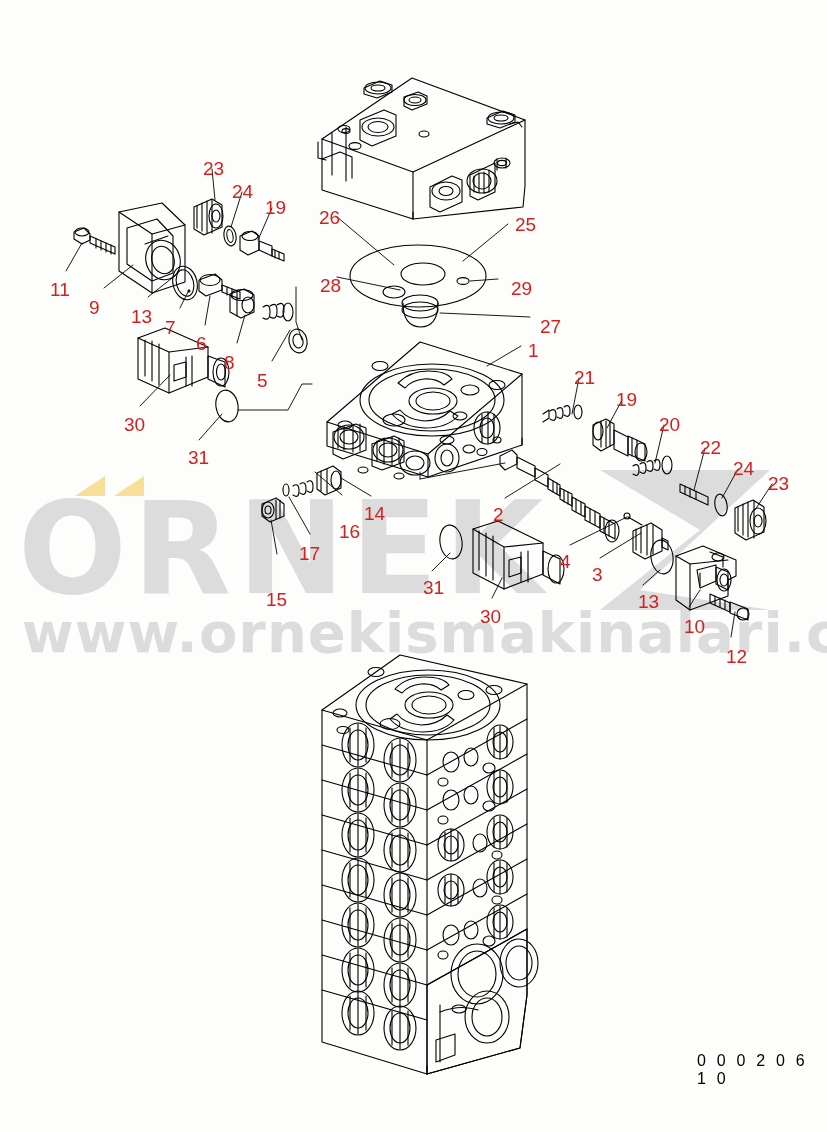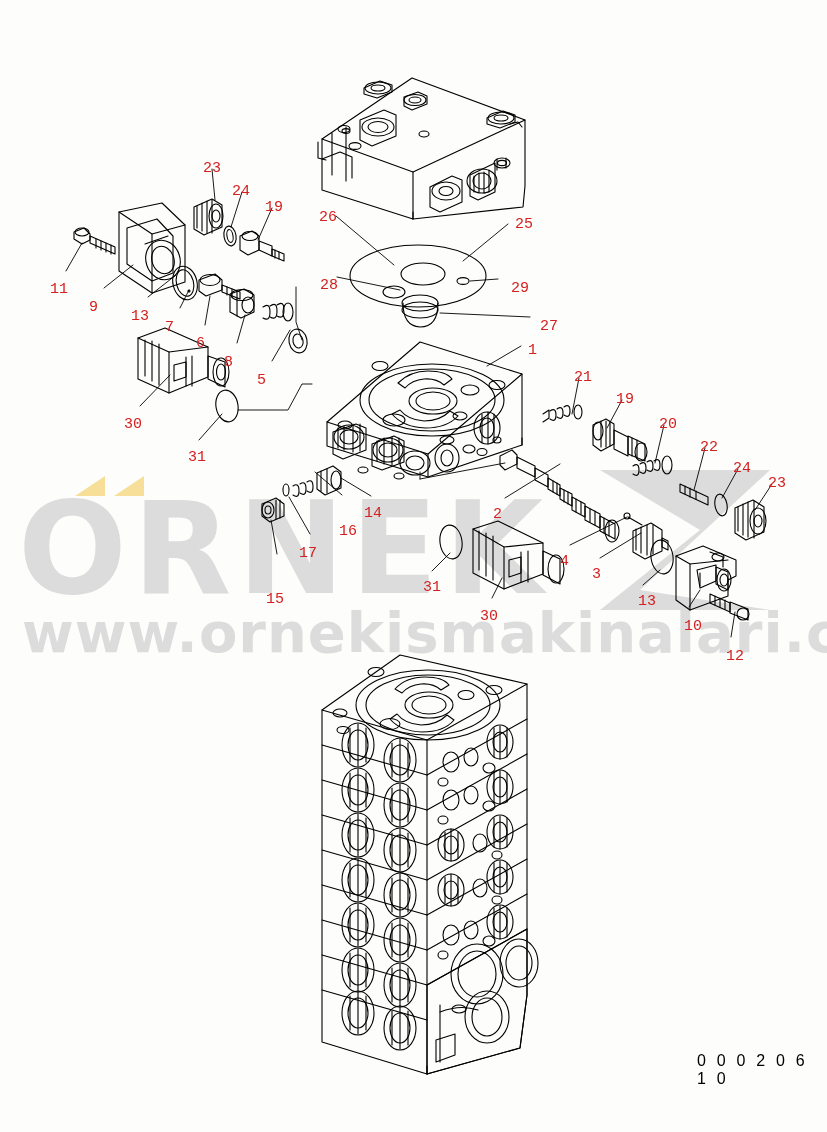--- a/index.html
+++ b/index.html
@@ -37,22 +37,22 @@
   
   #partnum{
     position:absolute;left:697px;top:1052px;
     font-family:"Liberation Sans",sans-serif;
     font-size:16px;color:#000;letter-spacing:3.2px;
   }
   
   .cal{
     position:absolute;
     color:#d42020;
-    font-family:Liberation Mono, monospace;
-    font-size:15px;
+    font-family:Liberation Sans, sans-serif;
+    font-size:19px;
     line-height:19px;
     white-space:nowrap;
   }
 </style>
 </head>
 <body>
 
 <div id="sheet">
 
   <div class="layer" id="watermark">

